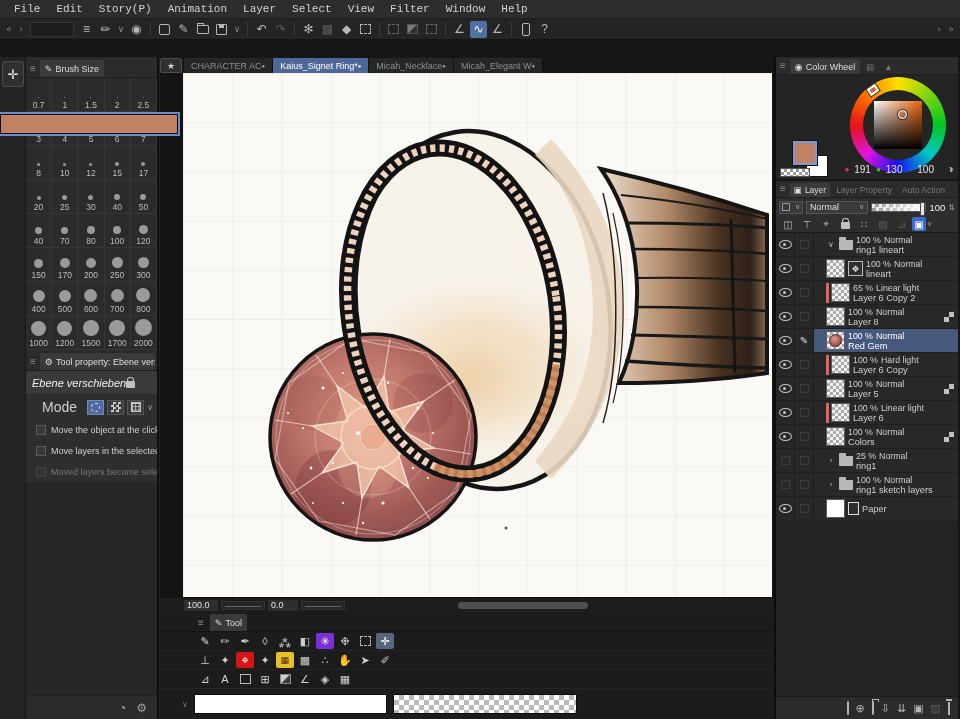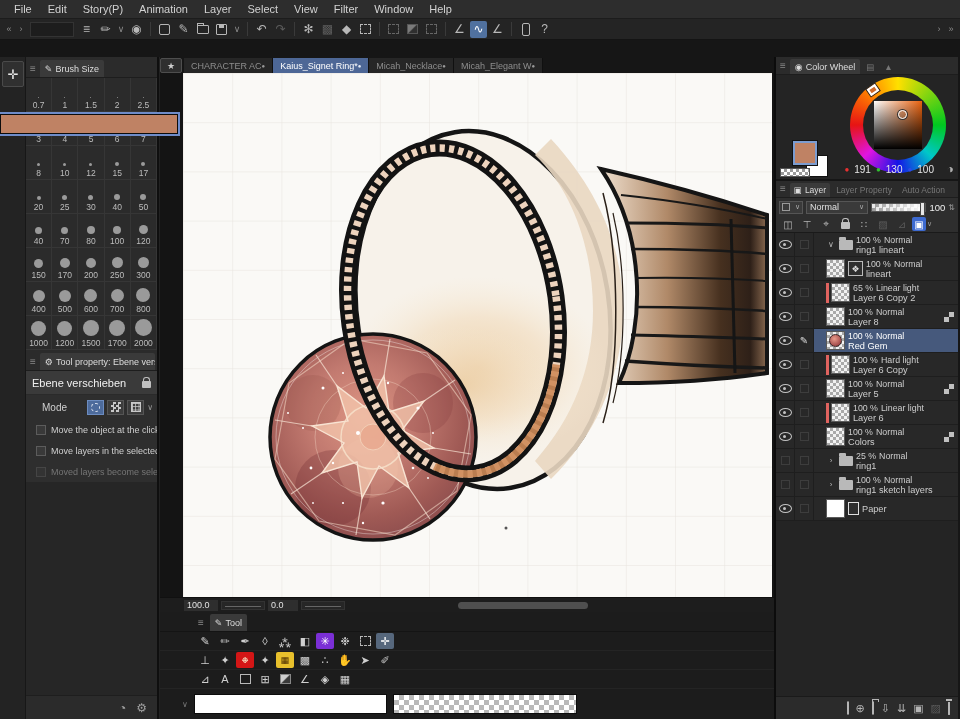--- a/index.html
+++ b/index.html
@@ -3,21 +3,21 @@
 <meta charset="utf-8">
 <style>
   *{margin:0;padding:0;box-sizing:border-box;}
   html,body{width:960px;height:719px;overflow:hidden;background:#111;}
   body{font-family:"Liberation Sans",sans-serif;font-size:10px;color:#c8c8c8;-webkit-font-smoothing:antialiased;}
   #app{position:relative;width:960px;height:719px;background:#161616;}
 
   
   .titlebar{height:17px;background:#191919;display:flex;align-items:center;justify-content:center;color:#8f8f8f;font-size:10px;}
   .menubar{height:19px;background:#2d2d2d;display:flex;align-items:center;padding-left:6px;border-bottom:1px solid #1c1c1c;}
-  .menu-item{padding:0 8px;font-size:11px;color:#d2d2d2;cursor:default;}
+  .menu-item{padding:0 8px;font-size:11px;color:#d2d2d2;cursor:default;font-family:Liberation Mono, monospace;}
   .toolbar{height:21px;background:#242424;display:flex;align-items:center;gap:2px;padding:0 4px;border-bottom:1px solid #141414;}
   .tbi{min-width:17px;height:17px;display:inline-flex;align-items:center;justify-content:center;font-size:12px;color:#b8b8b8;border-radius:2px;}
   .tbi.sm{font-size:9px;min-width:10px;color:#8a8a8a;}
   .tbi.active{background:#50719f;color:#fff;}
   .tbi.dis{color:#5c5c5c;}
   .tsep{width:1px;height:14px;background:#3a3a3a;margin:0 3px;}
   .tslot{width:44px;height:15px;background:#1d1d1d;border:1px solid #333;margin:0 2px;}
   .spacer{flex:1;}
 
   
@@ -26,21 +26,21 @@
   .leftstrip{width:26px;background:#232323;border-right:1px solid #171717;}
   .tool-ind{width:22px;height:26px;margin:4px 2px;background:#303030;border:1px solid #4a4a4a;border-radius:2px;display:flex;align-items:center;justify-content:center;color:#e8e8e8;font-size:13px;}
   .leftpanels{width:133px;background:#262626;display:flex;flex-direction:column;border-right:2px solid #0f0f0f;}
   .panel-head{height:21px;background:#2b2b2b;display:flex;align-items:flex-end;gap:2px;padding:0 2px;border-bottom:1px solid #1d1d1d;}
   .ph-ham{color:#8a8a8a;font-size:10px;padding:0 2px 3px 2px;}
   .ph-tab{background:#3a3a3a;border-radius:2px 2px 0 0;height:17px;display:flex;align-items:center;gap:3px;padding:0 5px;font-size:9px;color:#ddd;white-space:nowrap;overflow:hidden;}
   .brush-grid{display:grid;grid-template-columns:repeat(5,1fr);background:#2b2b2b;}
   .bcell{height:34px;border-right:1px solid #363636;border-bottom:1px solid #363636;display:flex;flex-direction:column;align-items:center;justify-content:flex-end;padding-bottom:1px;}
   .bdot{background:#9a9a9a;border-radius:50%;margin-bottom:2px;flex-shrink:0;}
   .blabel{font-size:8.5px;color:#bdbdbd;line-height:10px;}
-  .tp-title{height:24px;background:#3a3a3a;display:flex;align-items:center;justify-content:space-between;padding:0 6px;font-size:11px;color:#f0f0f0;border-bottom:1px solid #2a2a2a;}
+  .tp-title{height:24px;background:#3a3a3a;display:flex;align-items:center;justify-content:flex-start;padding:0 6px;font-size:11px;color:#f0f0f0;border-bottom:1px solid #2a2a2a;font-style:italic;}
   .tp-mode{height:24px;display:flex;align-items:center;gap:3px;padding:0 4px 0 16px;background:#2e2e2e;}
   .mbtn{width:17px;height:15px;border:1px solid #555;background:#3c3c3c;display:flex;align-items:center;justify-content:center;}
   .mbtn.sel{background:#4d6b9c;border-color:#6c8cc0;}
   .m1{width:9px;height:9px;border:1px dashed #dfe6f2;border-radius:50%;}
   .m2{width:10px;height:10px;background:repeating-conic-gradient(#c8c8c8 0 25%,#3c3c3c 0 50%) 0 0/5px 5px;}
   .m3{width:10px;height:10px;background:linear-gradient(#c8c8c8 1px,transparent 1px) 0 0/10px 3.3px,linear-gradient(90deg,#c8c8c8 1px,transparent 1px) 0 0/3.3px 10px;border:1px solid #c8c8c8;}
   .tp-check{height:21px;display:flex;align-items:center;gap:5px;padding:0 2px 0 10px;background:#2e2e2e;font-size:9px;color:#cfcfcf;white-space:nowrap;overflow:hidden;}
   .tp-check.dim{color:#757575;}
   .cb{width:10px;height:10px;border:1px solid #5c5c5c;background:#393939;flex-shrink:0;}
   .left-fill{flex:1;background:#262626;}
@@ -405,21 +405,21 @@
           <span class="ph-tab">
             <span>⚙</span>
             <span>Tool property: Ebene versch</span>
           </span>
         </div>
         <div class="tp-title">
           <span>Ebene verschieben</span>
           <span class="lock-ico"></span>
         </div>
         <div class="tp-mode">
-          <span style="flex:1;color:#cfcfcf;font-size:10px;">Mode</span>
+          <span style="flex:1;color:#cfcfcf;font-size:14px;">Mode</span>
           <span class="mbtn sel">
               <span class="m1"></span>
             </span>
           <span class="mbtn">
               <span class="m2"></span>
             </span>
           <span class="mbtn">
               <span class="m3"></span>
             </span>
           <span style="color:#999;font-size:8px;">∨</span>

